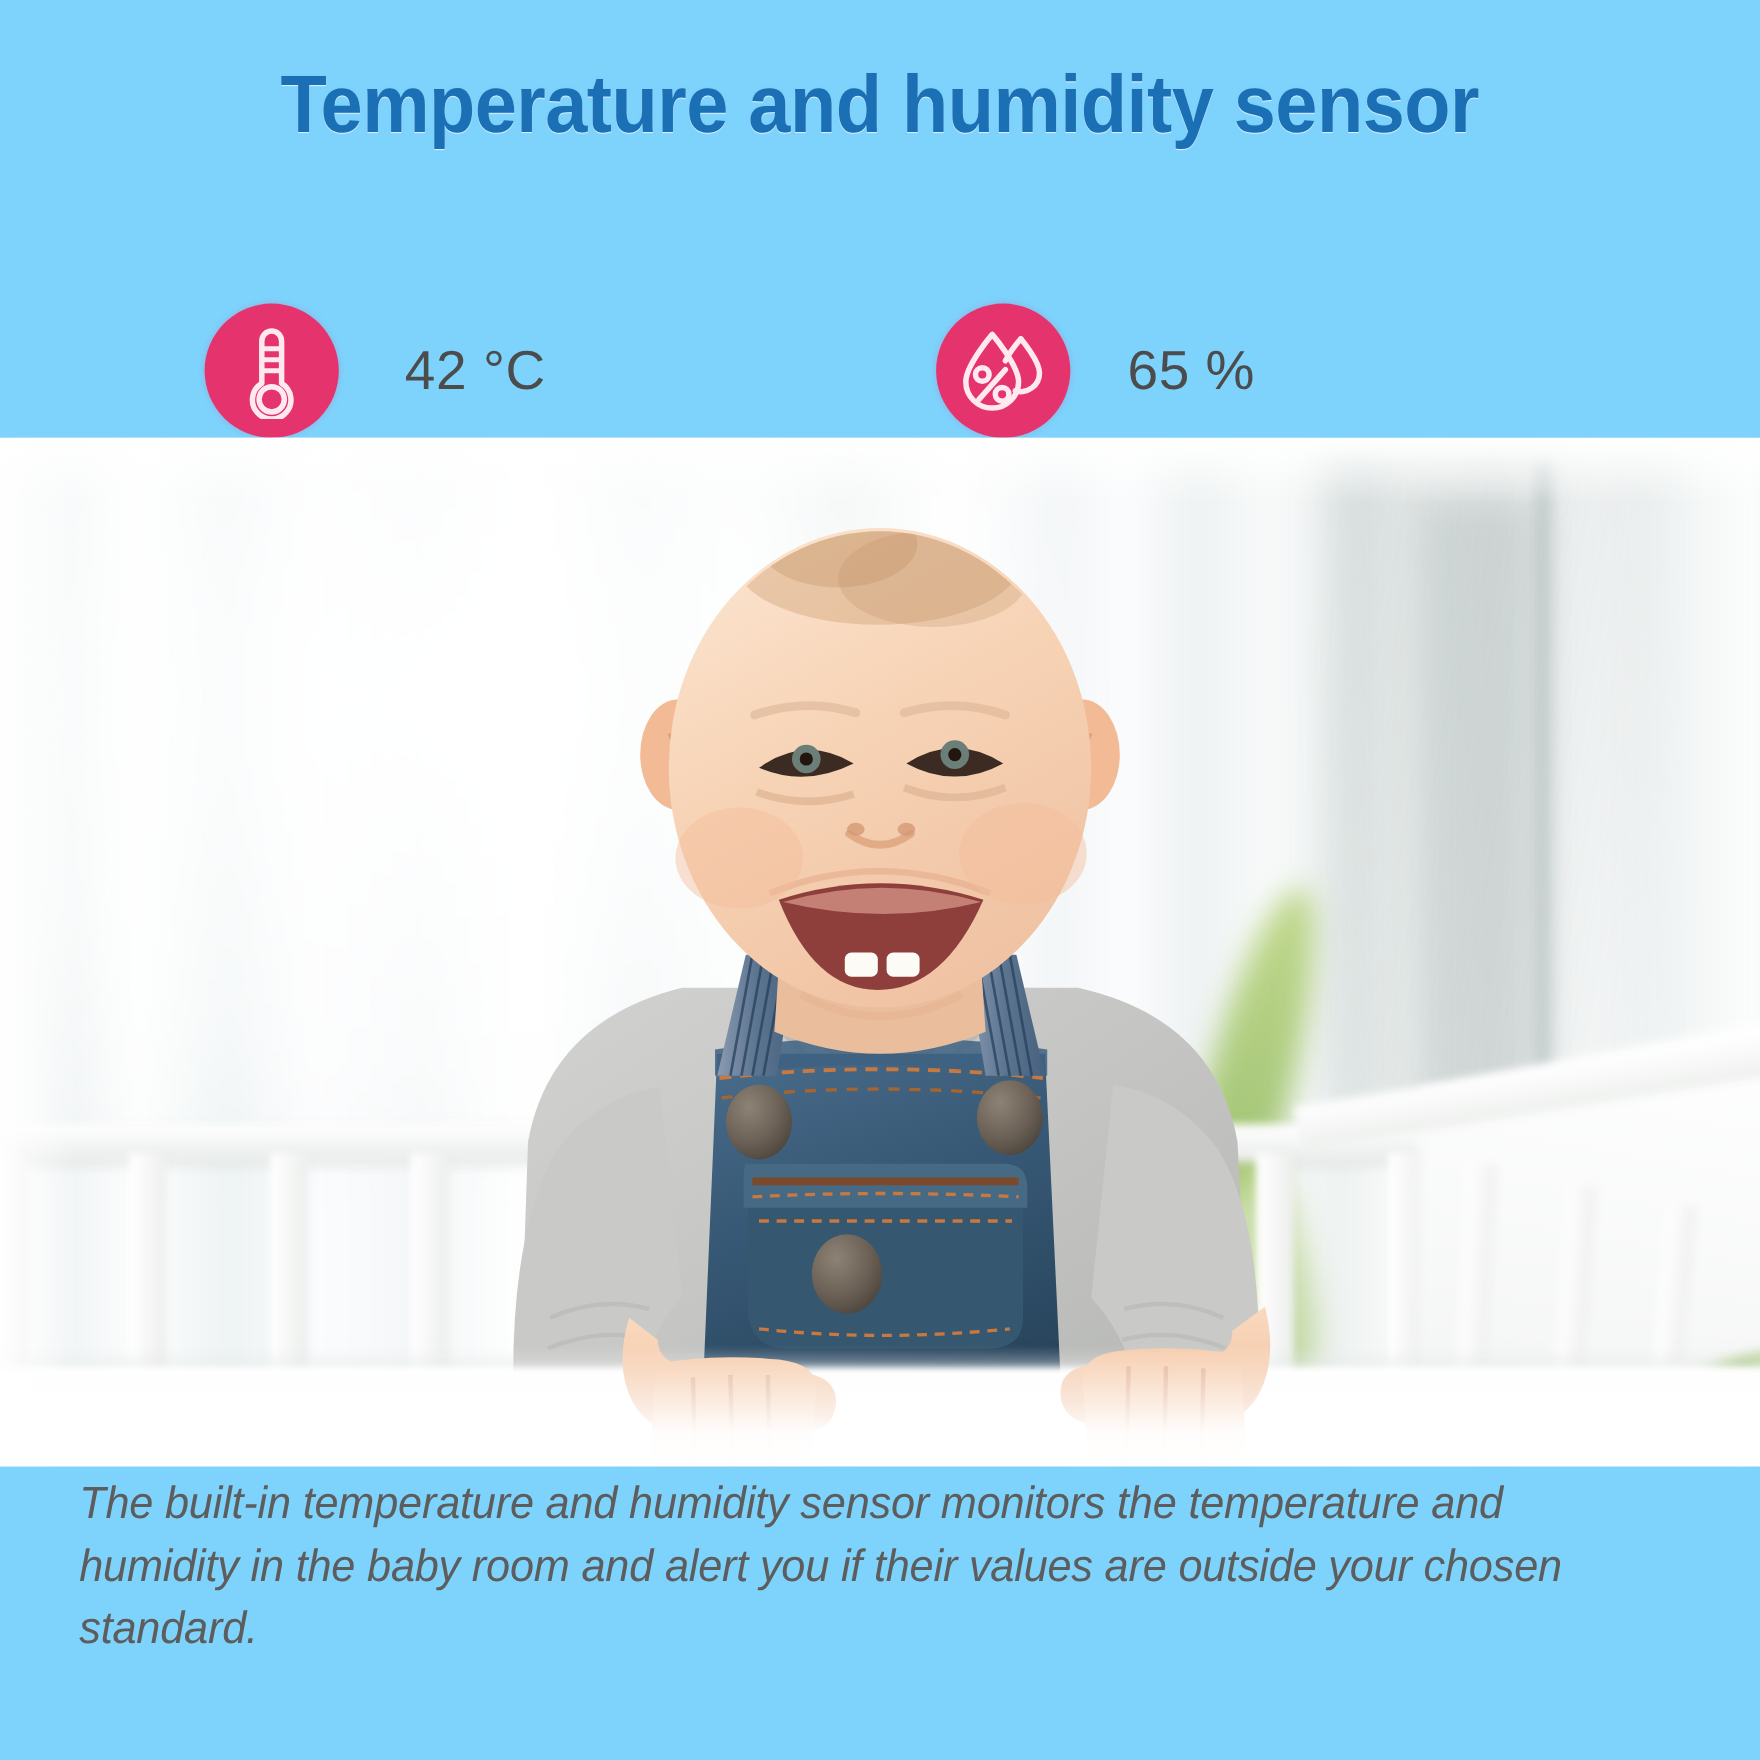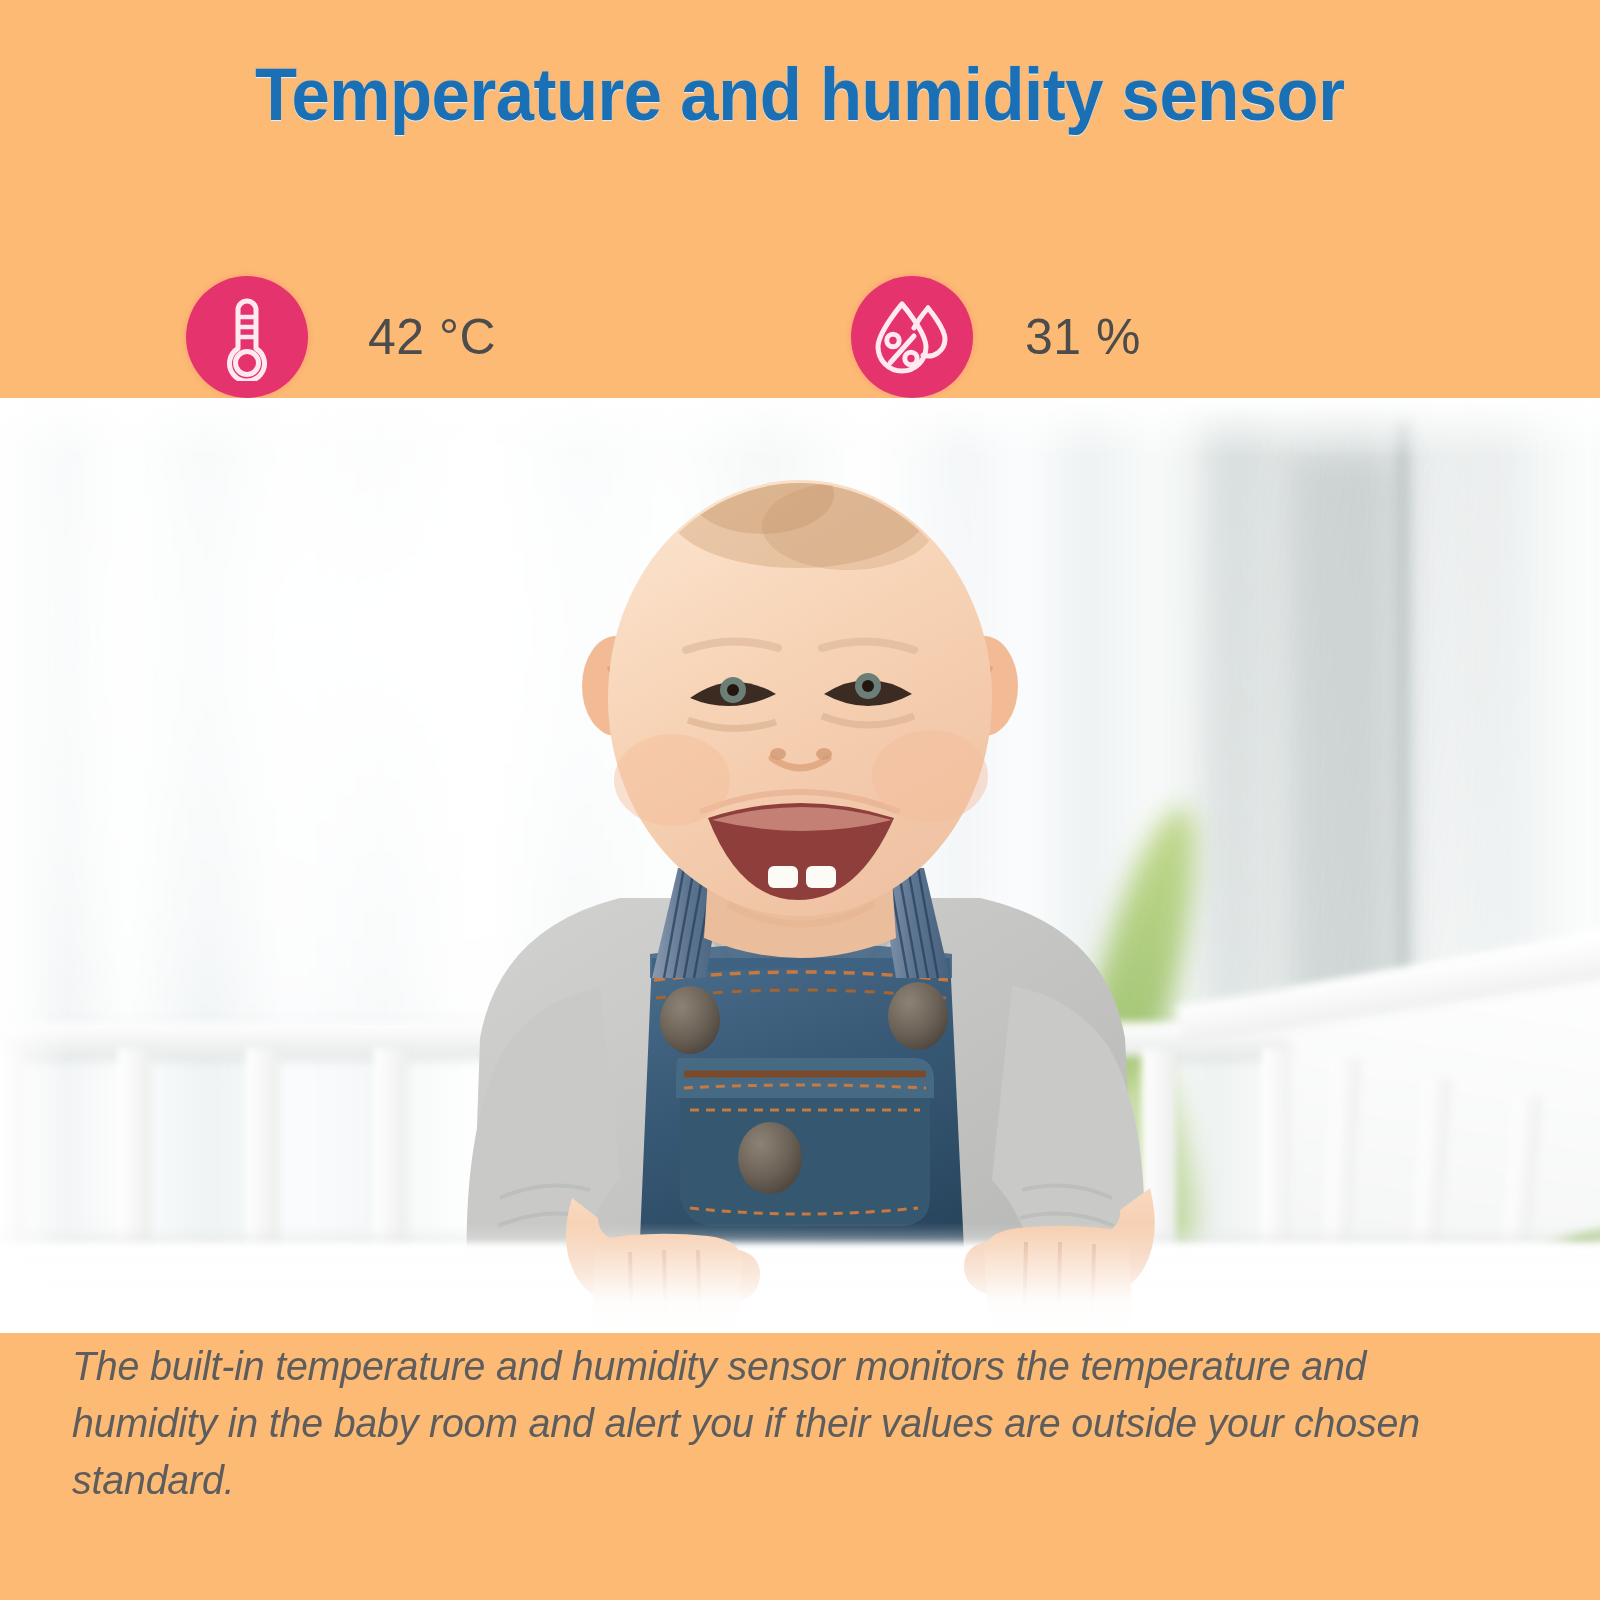--- a/index.html
+++ b/index.html
@@ -3,21 +3,21 @@
 <meta charset="utf-8">
 <style>
   html,body{margin:0;padding:0;}
   body{
     width:1600px;height:1600px;
     background:#ffffff;
     font-family:"Liberation Sans","DejaVu Sans",sans-serif;
     overflow:hidden;
     position:relative;
   }
-  #page{position:relative;width:1600px;height:1600px;background:#fdba74;overflow:hidden;}
+  #page{position:relative;width:1600px;height:1600px;background:#7dd3fc;overflow:hidden;}
 
   
   .title-wrap{
     position:absolute;left:0;top:52px;width:1600px;text-align:center;
   }
   .title{
     display:inline-block;
     font-family:"Liberation Sans","DejaVu Sans",sans-serif;
     font-weight:bold;
     font-size:74px;
@@ -205,21 +205,21 @@
           <g fill="none" stroke="#ffe9f0" stroke-width="5" stroke-linecap="round" stroke-linejoin="round">
             <path d="M58 13 C58 13 75 33 75 44 a17 17 0 0 1 -22 16.2"></path>
             <path d="M58 13 C58 13 48.5 24.2 44 33"></path>
             <path d="M32 9 C32 9 8 37 8 52 a24 24 0 0 0 48 0 C56 37 32 9 32 9 z"></path>
             <circle cx="23" cy="45.5" r="6.2"></circle>
             <circle cx="41" cy="63.5" r="6.2"></circle>
             <line x1="44" y1="41" x2="20" y2="68"></line>
           </g>
         </svg>
       </div>
-      <div class="readout-value">31 %</div>
+      <div class="readout-value">65 %</div>
     </div>
 
   </div>
 
   <div class="photo">
     <div class="curtains"></div>
     <div class="window-glow"></div>
 
     <div class="shadowpanel"></div>
     <div class="shadowpanel2"></div>

